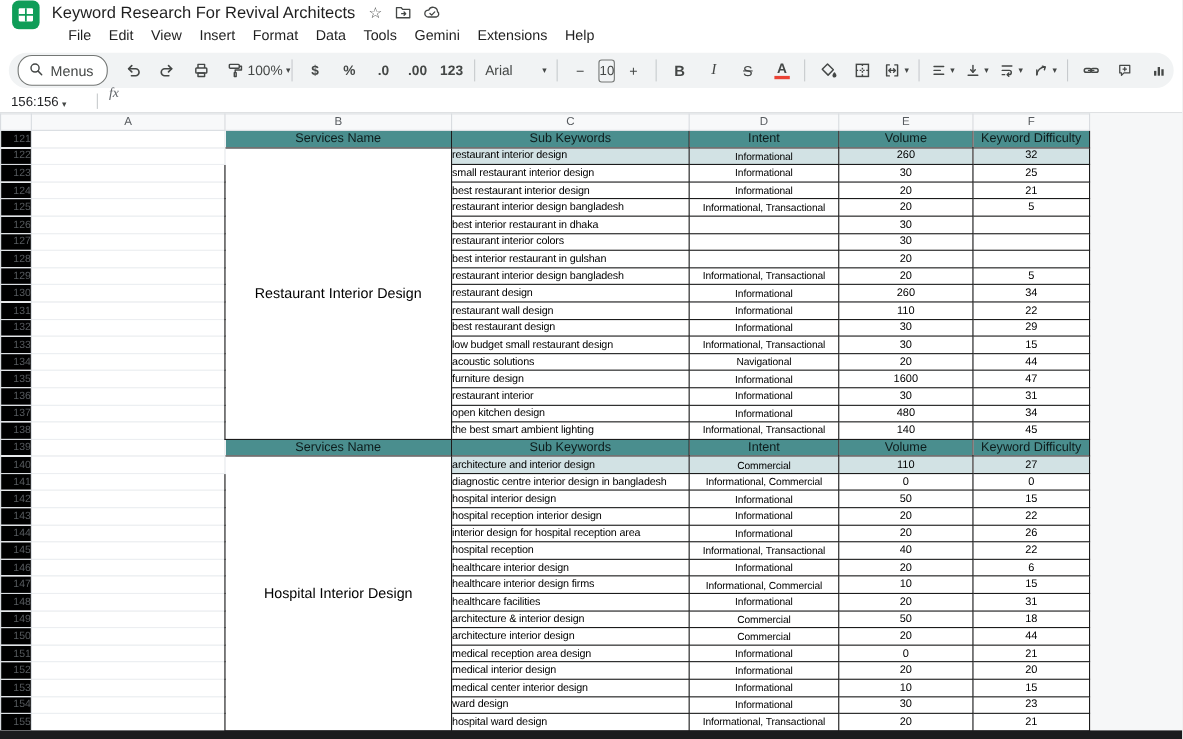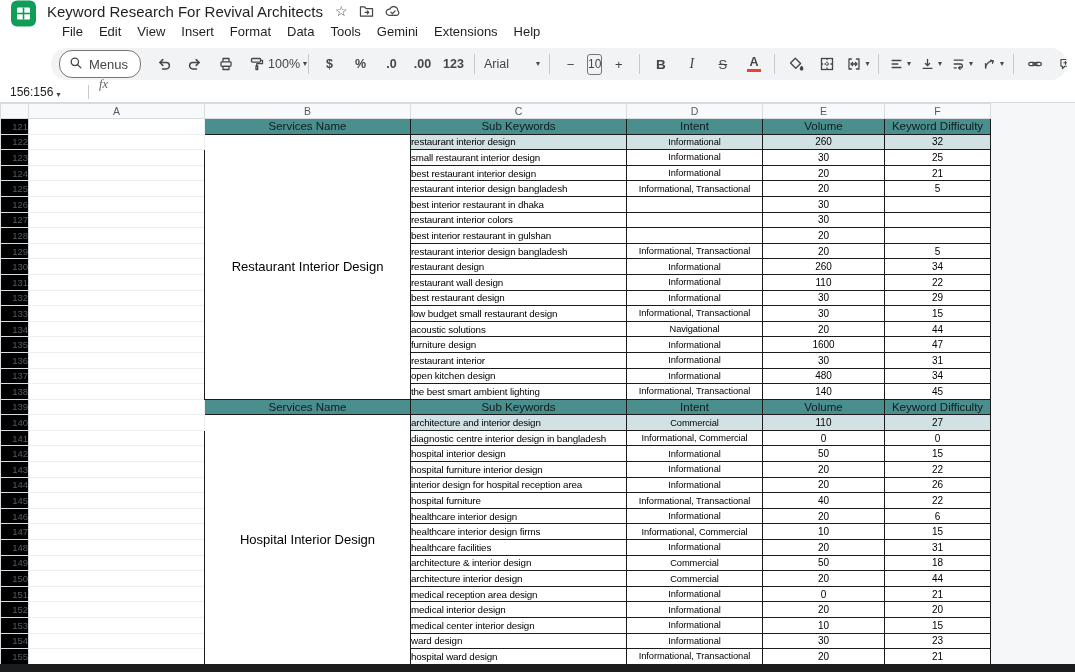--- a/index.html
+++ b/index.html
@@ -12,21 +12,21 @@
   .topbar { height:46px; display:flex; align-items:flex-start; padding-left:10px; box-sizing:border-box; background:#fff; }
   .logo { width:27px; height:27px; margin-right:10px; flex:0 0 auto; cursor:pointer; }
   .head-col { display:flex; flex-direction:column; justify-content:center; }
   .title-row { display:flex; align-items:center; height:22px; }
   .doc-title { font-size:15px; color:#1f1f1f; margin-right:12px; white-space:nowrap; }
   .t-icon { color:#444746; font-size:14px; margin-right:11px; display:flex; align-items:center; cursor:pointer; }
   .menu-row { display:flex; align-items:center; height:19px; }
   .menu-item { font-size:13px; color:#1f1f1f; padding:0 8px; border-radius:4px; cursor:pointer; white-space:nowrap; }
   .menu-item:first-child { padding-left:0;margin-left:15px; }
   
-  .toolbar-wrap { height:36px; padding:2px 8px; box-sizing:border-box; background:#fff;margin-left:43px; }
+  .toolbar-wrap { height:36px; padding:2px 8px; box-sizing:border-box; background:#fff; }
   .toolbar {
     height:32px; background:#f1f3f4; border-radius:16px;
     display:flex; align-items:center; padding:0 8px; gap:2px; overflow:hidden;
   }
   .tbtn { display:flex; align-items:center; justify-content:center; height:24px; min-width:23px;
           padding:0 3px; border-radius:4px; color:#444746; font-size:13px; cursor:pointer; white-space:nowrap; }
   .tbtn svg { display:block; }
   .tdiv { width:1px; height:20px; background:#c7cacd; margin:0 4px; flex:0 0 auto; }
   .menus-pill { display:flex; align-items:center; gap:6px; height:26px; padding:0 12px 0 9px;
                 border:1px solid #747775; border-radius:13px; background:#fff; color:#444746;
@@ -468,37 +468,37 @@
             <td class="rownum">142</td>
             <td class="a-cell"></td>
             <td class="t-cell key-cell">hospital interior design</td>
             <td class="t-cell intent-cell">Informational</td>
             <td class="t-cell num-cell">50</td>
             <td class="t-cell num-cell">15</td>
           </tr>
           <tr>
             <td class="rownum">143</td>
             <td class="a-cell"></td>
-            <td class="t-cell key-cell">hospital furniture interior design</td>
+            <td class="t-cell key-cell">hospital reception interior design</td>
             <td class="t-cell intent-cell">Informational</td>
             <td class="t-cell num-cell">20</td>
             <td class="t-cell num-cell">22</td>
           </tr>
           <tr>
             <td class="rownum">144</td>
             <td class="a-cell"></td>
             <td class="t-cell key-cell">interior design for hospital reception area</td>
             <td class="t-cell intent-cell">Informational</td>
             <td class="t-cell num-cell">20</td>
             <td class="t-cell num-cell">26</td>
           </tr>
           <tr>
             <td class="rownum">145</td>
             <td class="a-cell"></td>
-            <td class="t-cell key-cell">hospital furniture</td>
+            <td class="t-cell key-cell">hospital reception</td>
             <td class="t-cell intent-cell">Informational, Transactional</td>
             <td class="t-cell num-cell">40</td>
             <td class="t-cell num-cell">22</td>
           </tr>
           <tr>
             <td class="rownum">146</td>
             <td class="a-cell"></td>
             <td class="t-cell key-cell">healthcare interior design</td>
             <td class="t-cell intent-cell">Informational</td>
             <td class="t-cell num-cell">20</td>

